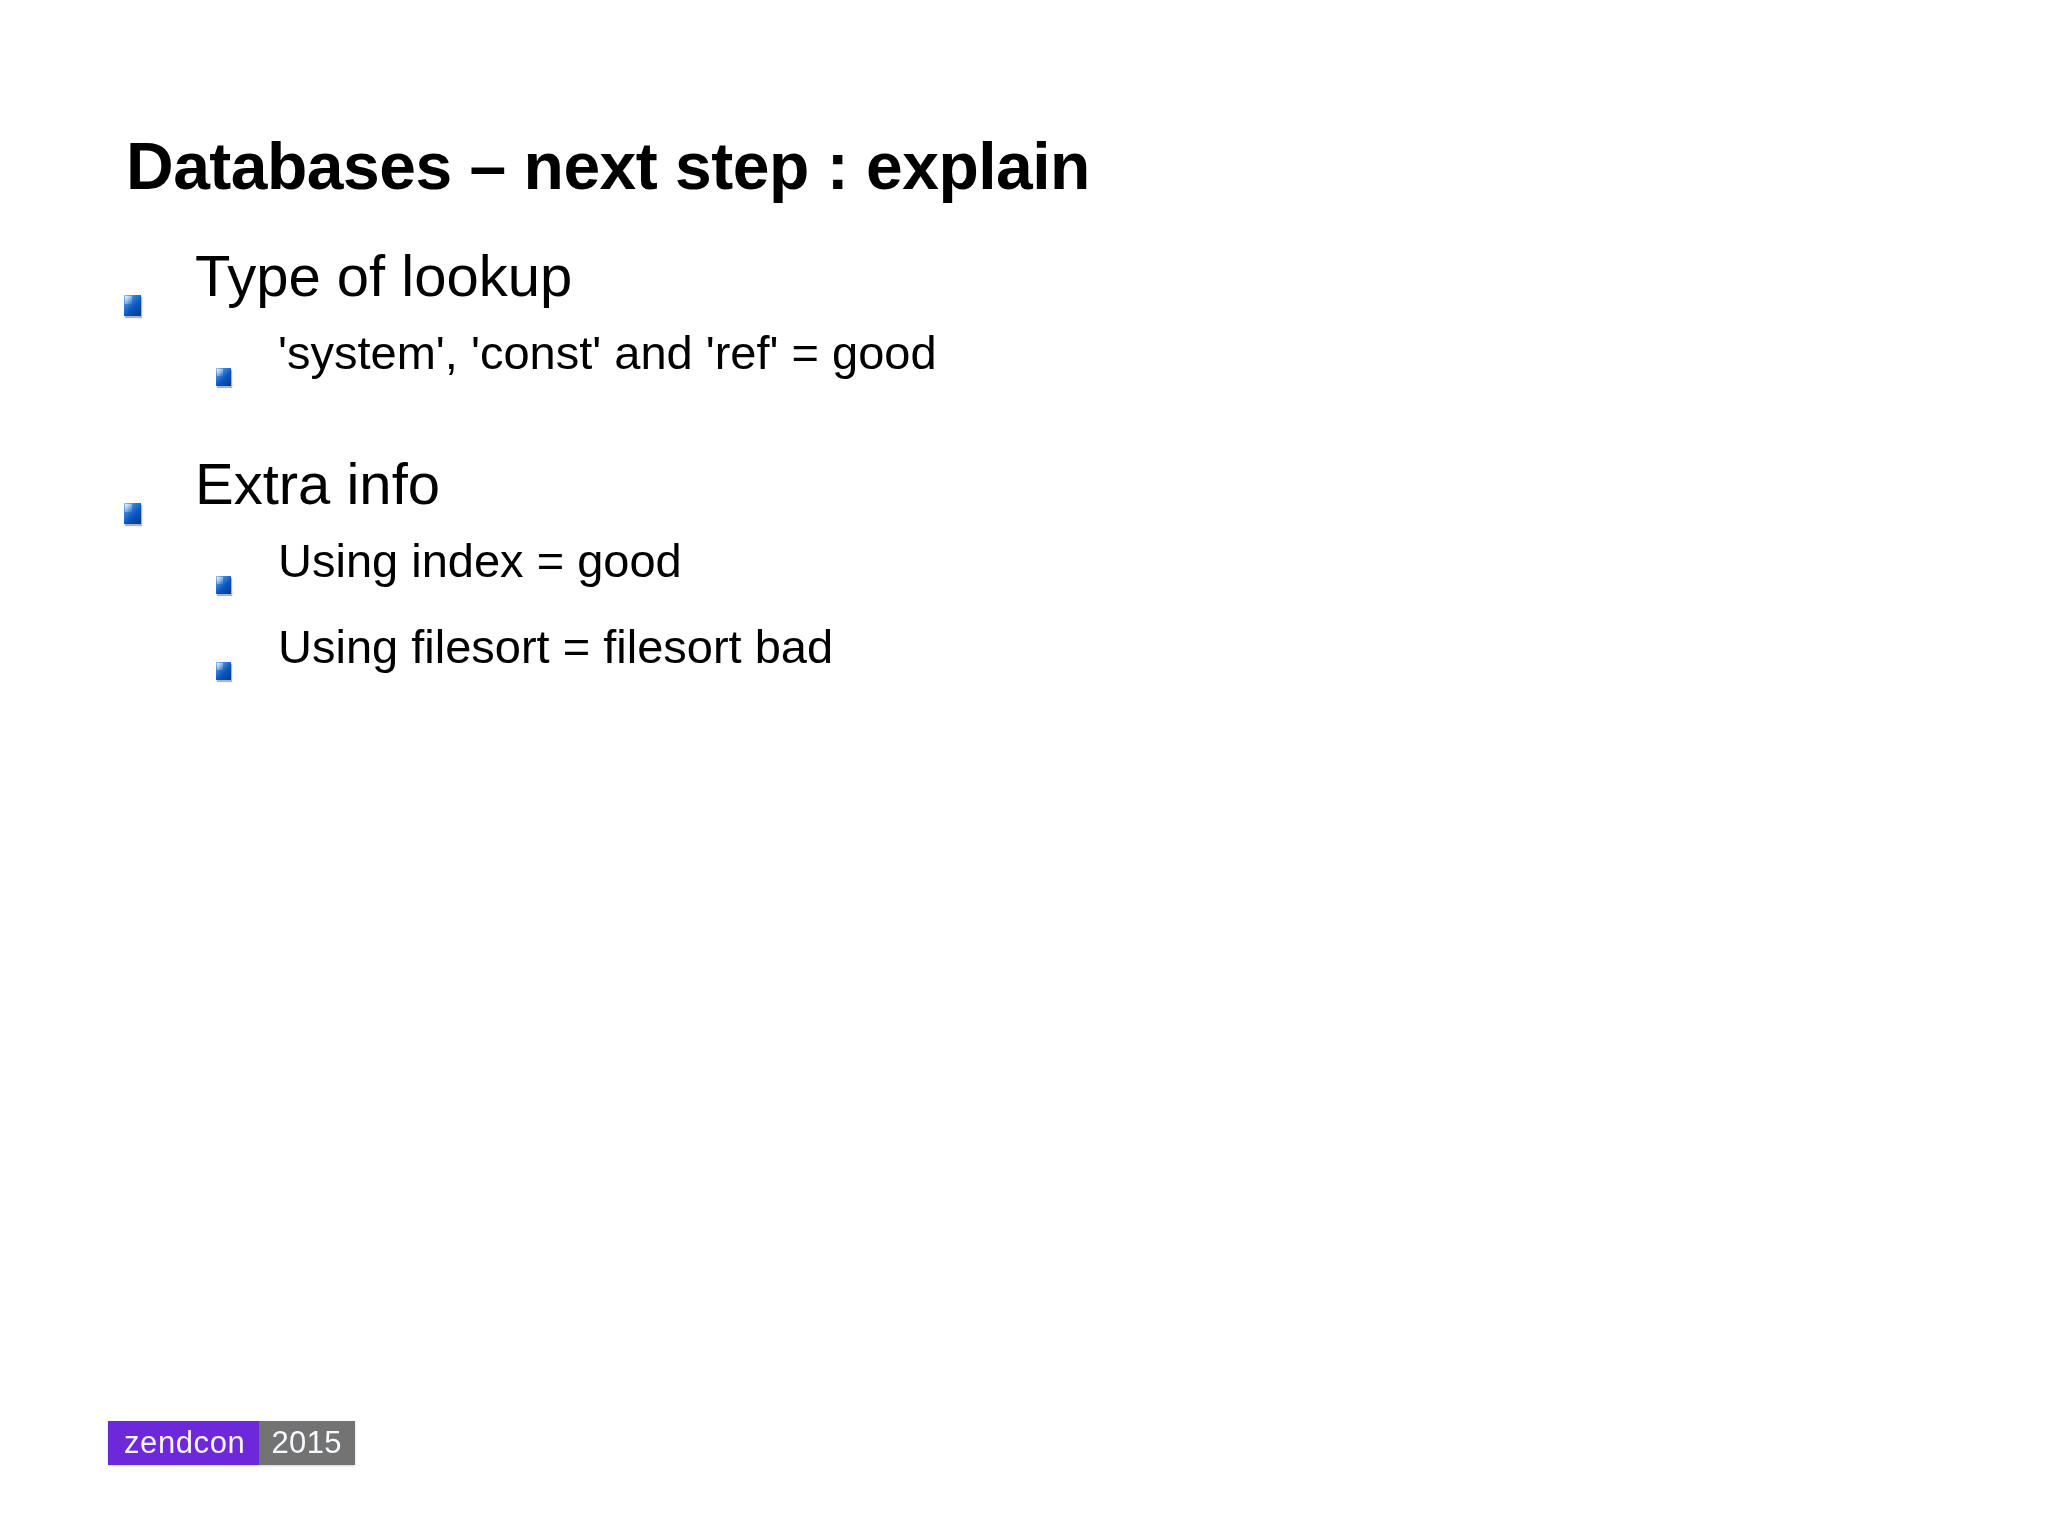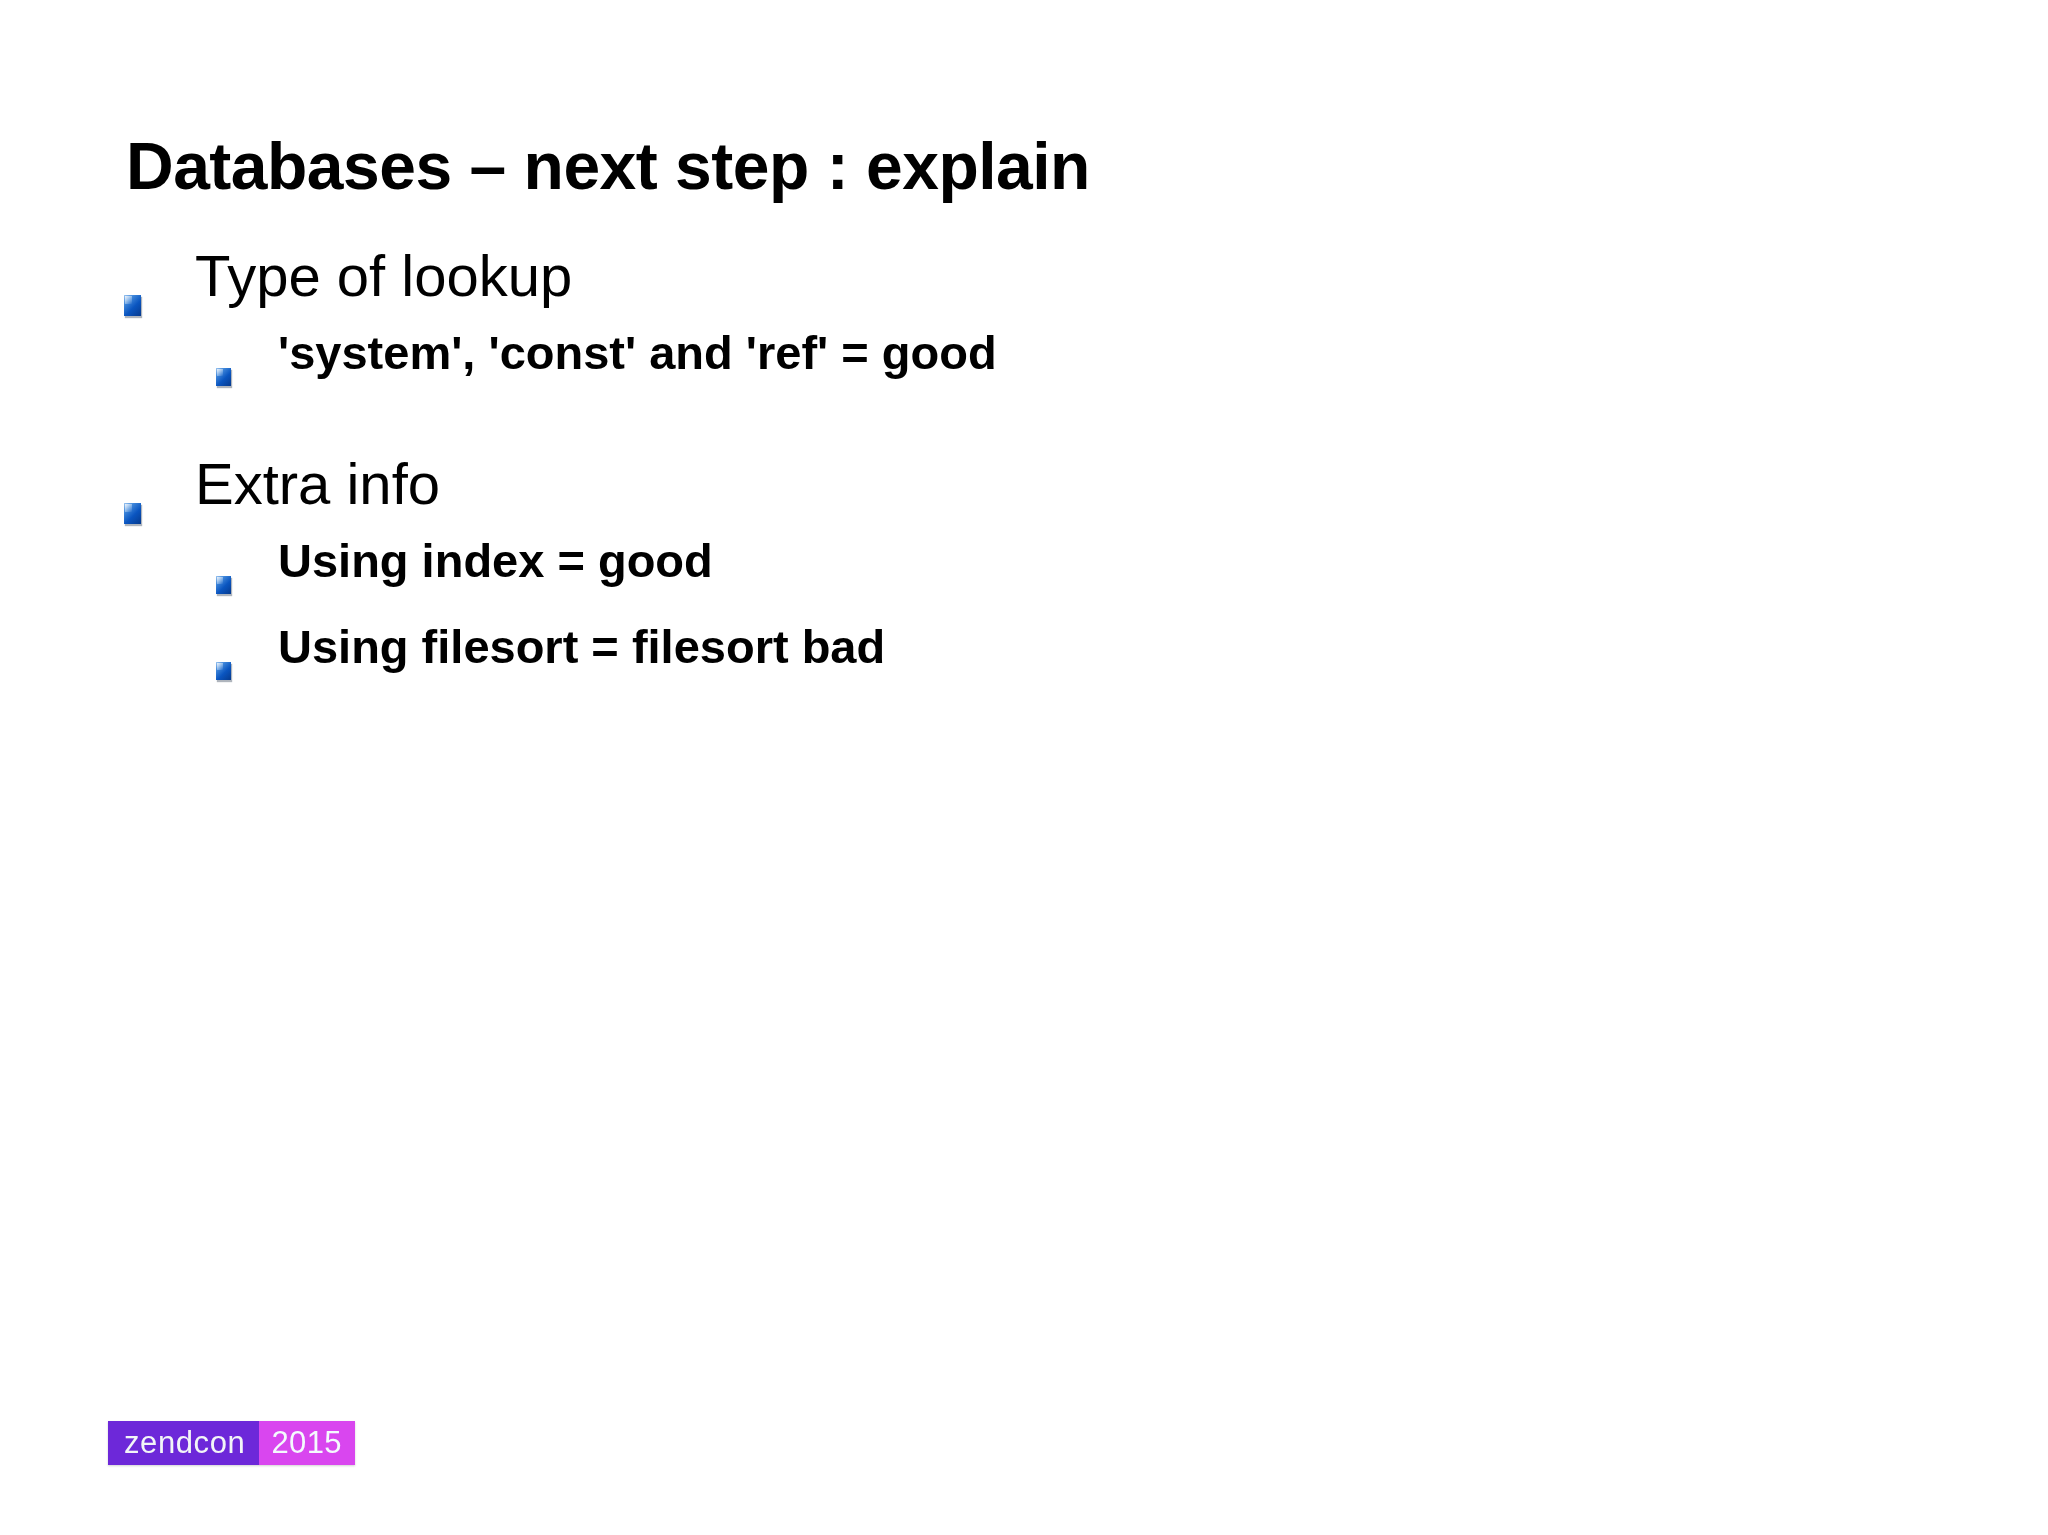--- a/index.html
+++ b/index.html
@@ -105,21 +105,20 @@
   .level-1 .bullet-text {
     font-size: 58px;
     line-height: 80px;
     padding-left: 53px;
   }
 
   .level-2 .bullet-text {
     font-size: 47px;
     line-height: 66px;
     padding-left: 47px;
-    font-weight: bold;
   }
 
   .group-gap {
     height: 38px;
   }
 
   
   .logo {
     position: absolute;
     left: 108px;
@@ -135,21 +134,21 @@
     color: #f2f5f7;
     font-family: "Liberation Sans", sans-serif;
     font-size: 31px;
     line-height: 44px;
     letter-spacing: 0.6px;
     padding: 0 14px 0 16px;
     display: block;
   }
 
   .logo-year {
-    background: #d946ef;
+    background: #737373;
     color: #f4fafd;
     font-family: "Liberation Sans", sans-serif;
     font-size: 31px;
     line-height: 44px;
     letter-spacing: 0.4px;
     padding: 0 13px 0 12px;
     display: block;
   }
 </style>
 </head>

